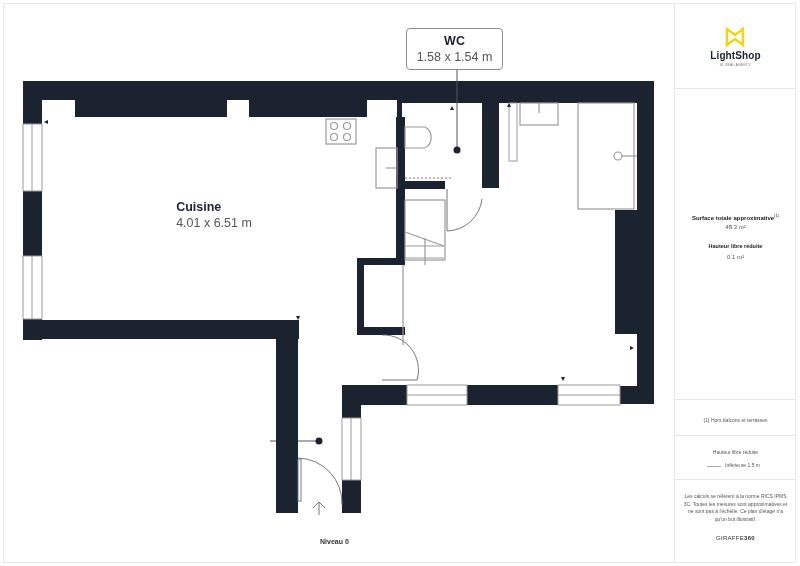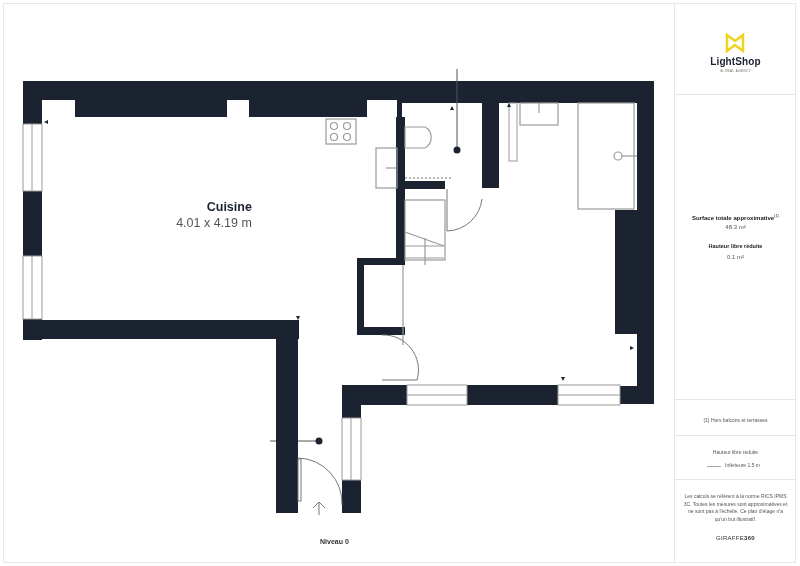--- a/index.html
+++ b/index.html
@@ -1,28 +1,28 @@
 <!DOCTYPE html>
 <html><head>
 <meta charset="utf-8">
 <style>
   html, body { margin: 0; padding: 0; background: #ffffff; }
   body { width: 800px; height: 566px; position: relative; overflow: hidden; font-family: "Liberation Sans", "DejaVu Sans", sans-serif; color: #1b2230; }
   .frame { position: absolute; left: 3px; top: 3px; width: 793px; height: 560px; border: 1px solid #e8e8e8; box-sizing: border-box; }
   .plan-area { position: absolute; left: 0; top: 0; width: 672px; height: 566px; }
   .plan-svg { position: absolute; left: 0; top: 0; }
-  .room-label { position: absolute; text-align: right; transform: translateX(-50%); white-space: nowrap; }
+  .room-label { position: absolute; text-align: left; transform: translateX(-50%); white-space: nowrap; }
   .room-name { font-size: 12.5px; font-weight: bold; color: #1b2230; line-height: 15px; }
   .room-dim { font-size: 12.5px; color: #555; line-height: 16px; }
   .callout { position: absolute; background: #fff; border: 1px solid #8b8b8b; border-radius: 4px; text-align: center; box-sizing: border-box; }
   .level-label { position: absolute; left: 320px; top: 538px; font-size: 7px; font-weight: bold; color: #333; }
 
   .sidebar { position: absolute; left: 674px; top: 3px; width: 122px; height: 560px; border-left: 1px solid #e6e6e6; box-sizing: border-box; }
   .sb-section { position: absolute; left: 0; width: 121px; border-bottom: 1px solid #e6e6e6; box-sizing: border-box; text-align: center; }
-  .logo-wrap { top: 8px; height: 84px; }
+  .logo-wrap { top: 2px; height: 84px; }
   .logo-icon { position: absolute; left: 49px; top: 21px; }
   .logo-text { position: absolute; left: 0; width: 121px; top: 45px; font-size: 10px; font-weight: bold; color: #1b2230; letter-spacing: 0.1px; }
   .logo-sub { position: absolute; left: 0; width: 121px; top: 58px; font-size: 3px; color: #666; letter-spacing: 0.5px; }
   .surf { top: 84px; height: 313px; }
   .surf-title { position: absolute; left: 0; width: 121px; top: 126px; font-size: 6px; font-weight: bold; color: #222; }
   .surf-title sup { font-size: 4px; font-weight: normal; }
   .surf-val { position: absolute; left: 0; width: 121px; top: 137px; font-size: 6px; color: #555; }
   .hl-title { position: absolute; left: 0; width: 121px; top: 156px; font-size: 5.5px; font-weight: bold; color: #222; }
   .hl-val { position: absolute; left: 0; width: 121px; top: 167px; font-size: 6px; color: #555; }
   .note { top: 397px; height: 36px; }
@@ -159,24 +159,28 @@
       <polygon points="452,106 450,110 454,110"></polygon>
       <polygon points="44,122 48,120 48,124"></polygon>
       <polygon points="298,320 296,316 300,316"></polygon>
       <polygon points="634,348 630,346 630,350"></polygon>
       <polygon points="563,381 561,377 565,377"></polygon>
     </g>
   </svg>
 
   <div class="room-label" style="left:214px; top:200px;">
     <div class="room-name">Cuisine</div>
-    <div class="room-dim">4.01 x 4.19 m</div>
-  </div>
-
-
+    <div class="room-dim">4.01 x 6.51 m</div>
+  </div>
+
+
+  <div class="callout" style="left:406px; top:28px; width:97px; height:42px;">
+    <div class="room-name" style="margin-top:5px;">WC</div>
+    <div class="room-dim">1.58 x 1.54 m</div>
+  </div>
 
 
   <div class="level-label">Niveau 0</div>
 </div>
 
 <div class="sidebar">
   <div class="sb-section logo-wrap">
     <svg class="logo-icon" width="22" height="22" viewBox="0 0 22 22">
       <path d="M3 3 L11 9 L19 3 V19 L11 13 L3 19 Z" fill="none" stroke="#f2d21b" stroke-width="2.5" stroke-linejoin="miter"></path>
     </svg>

